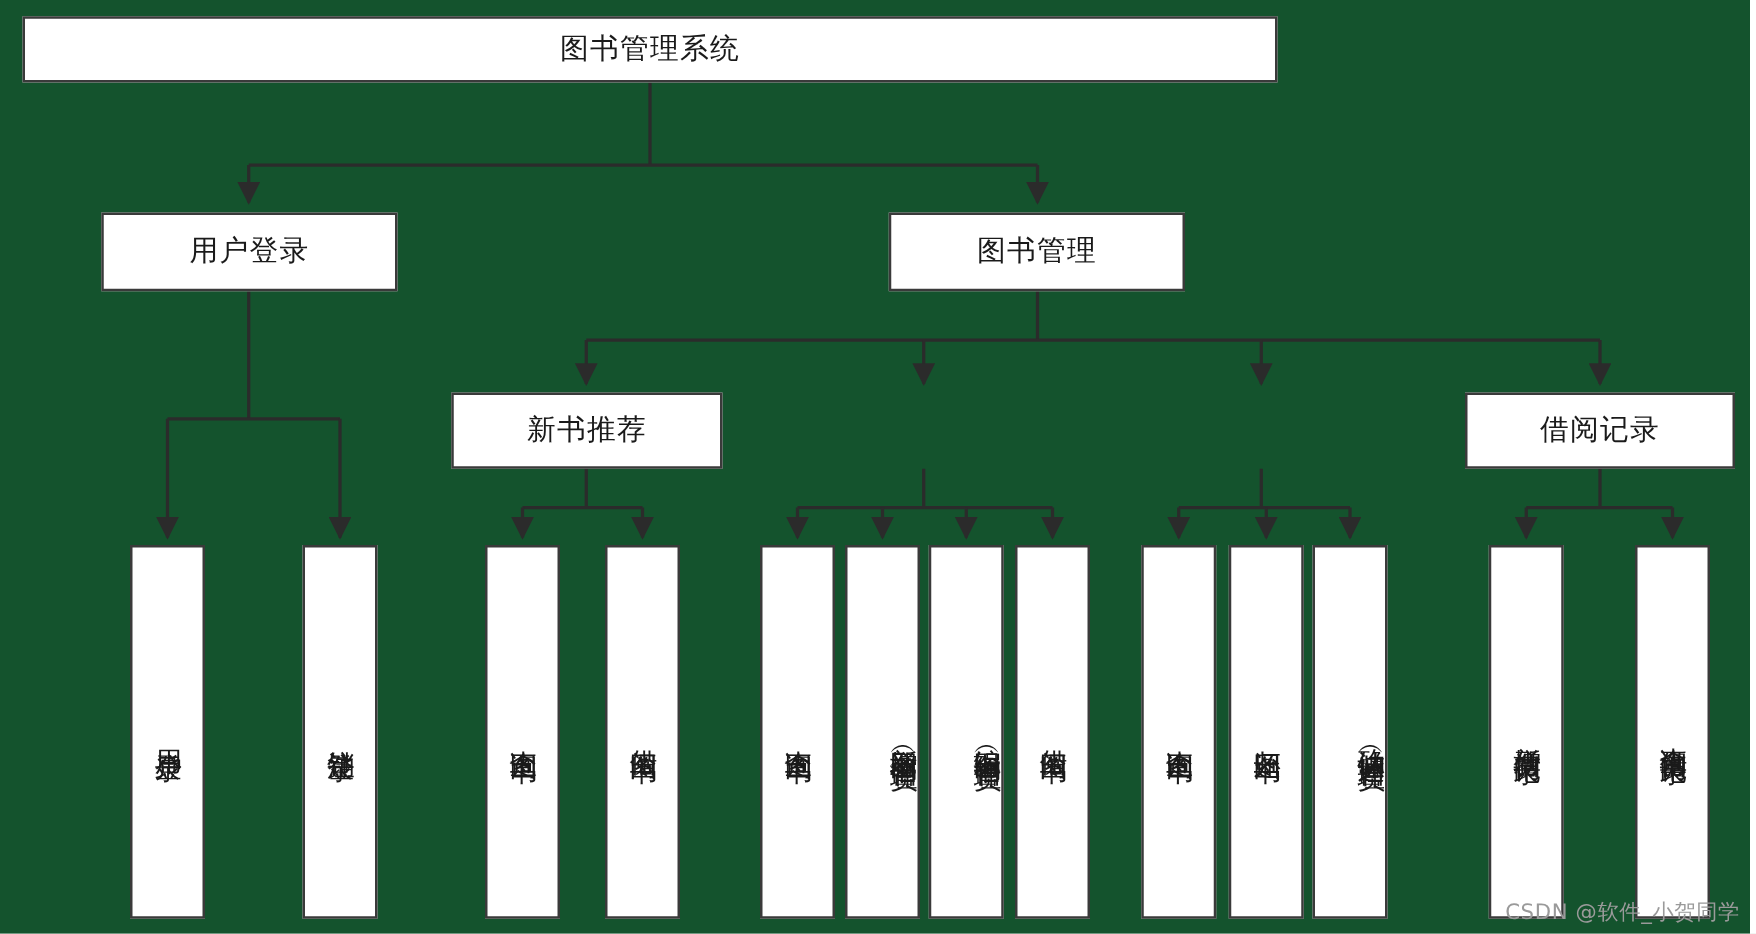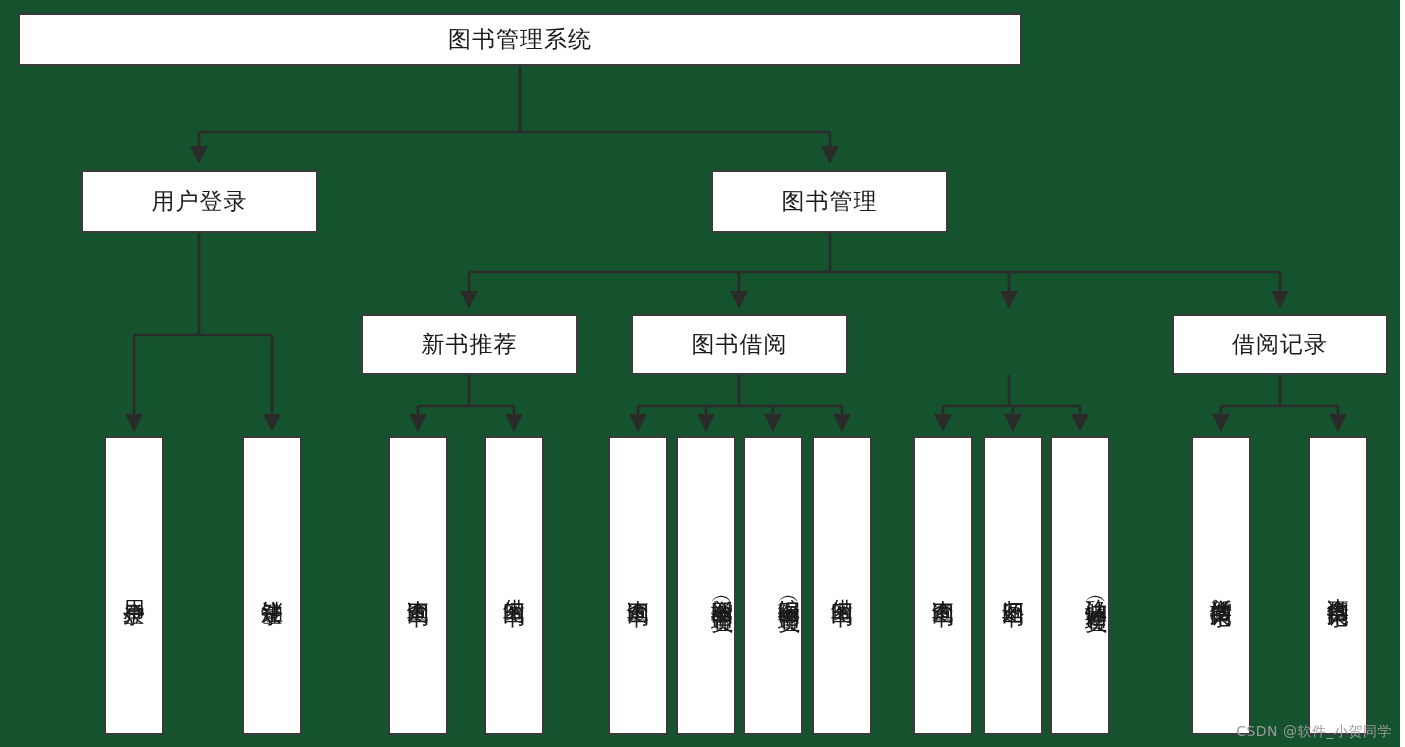--- a/index.html
+++ b/index.html
@@ -54,21 +54,21 @@
     align-items: center;
     padding-top: 0;
   }
   .node-label {
     white-space: pre-line;
   }
   .watermark {
     position: absolute;
     right: 8px;
     bottom: 6px;
-    font-size: 14px;
+    font-size: 17px;
     color: #9a9a9a;
     letter-spacing: 0.5px;
     white-space: nowrap;
   }
 </style>
 </head>
 <body>
 
 <div id="canvas">
 
@@ -129,23 +129,20 @@
   <div class="node horizontal" id="node-l2-0" style="left: 81px; top: 170px; width: 237px; height: 63px;">
     <span class="node-label">用户登录</span>
   </div>
   <div class="node horizontal" id="node-l3-0" style="left: 361px; top: 314px; width: 217px; height: 61px;">
     <span class="node-label">新书推荐</span>
   </div>
 
   <div class="node horizontal" id="node-l2-1" style="left: 711px; top: 170px; width: 237px; height: 63px;">
     <span class="node-label">图书管理</span>
   </div>
-  <div class="node horizontal" id="node-l3-1" style="left: 631px; top: 314px; width: 217px; height: 61px;">
-    <span class="node-label">图书借阅</span>
-  </div>
   <div class="node horizontal" id="node-l3-3" style="left: 1172px; top: 314px; width: 216px; height: 61px; text-align: center;">
     <span class="node-label">借阅记录</span>
   </div>
 
   <div class="node vertical mid" id="node-leaf-0" style="left: 104px; top: 436px; width: 60px; height: 299px;">
     <span class="node-label">用户登录</span>
   </div>
   <div class="node vertical mid" id="node-leaf-1" style="left: 242px; top: 436px; width: 60px; height: 299px;">
     <span class="node-label">注销登录</span>
   </div>

